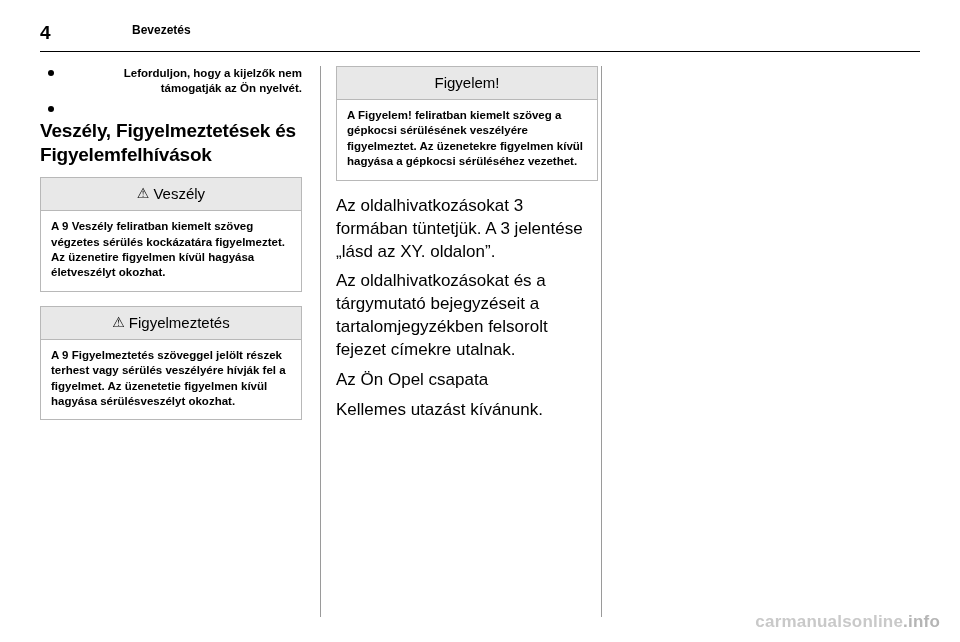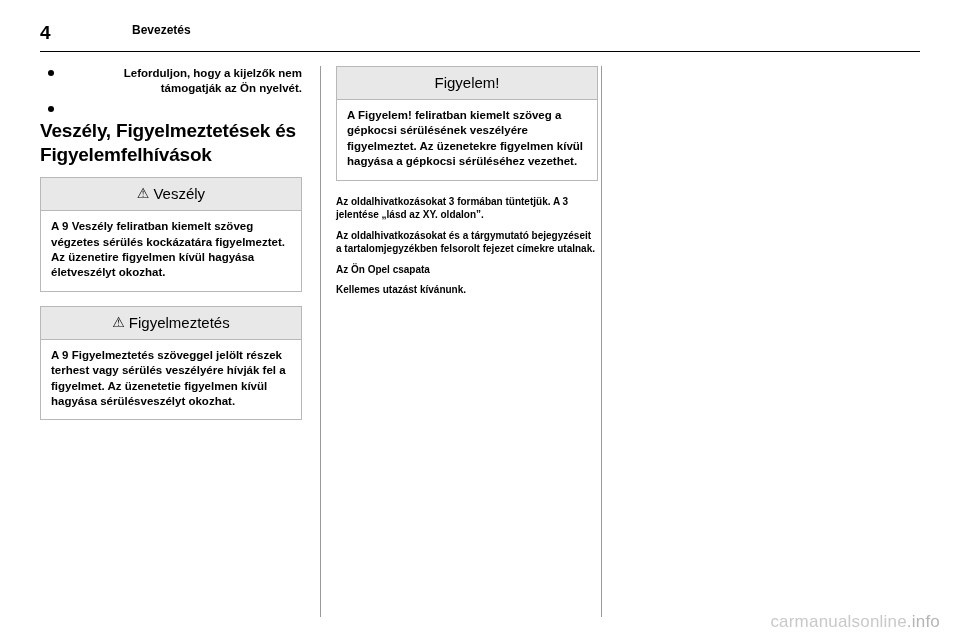--- a/index.html
+++ b/index.html
@@ -134,35 +134,36 @@
     font-size: 11.5px;
     font-weight: bold;
     line-height: 1.34;
   }
 
   
   .notice.plain .n-title { font-size: 15px; }
 
   
   p.body {
-    font-size: 10px;
-    font-weight: bold;
+    font-size: 17px;
+    font-weight: normal;
     line-height: 1.35;
     margin: 0 0 7px 0;
   }
 
   
   .watermark {
     position: absolute;
     right: 20px;
     bottom: 10px;
     font-size: 17px;
     color: #c9c9c9;
     letter-spacing: 0.2px;
     font-family: "Liberation Sans", sans-serif;
+    font-weight: bold;
   }
   .watermark .b { color: #b5b5b5; }
 </style>
 </head>
 <body>
 
 <div class="page">
 
   <div class="page-header">
     <span class="pg-num">4</span>

